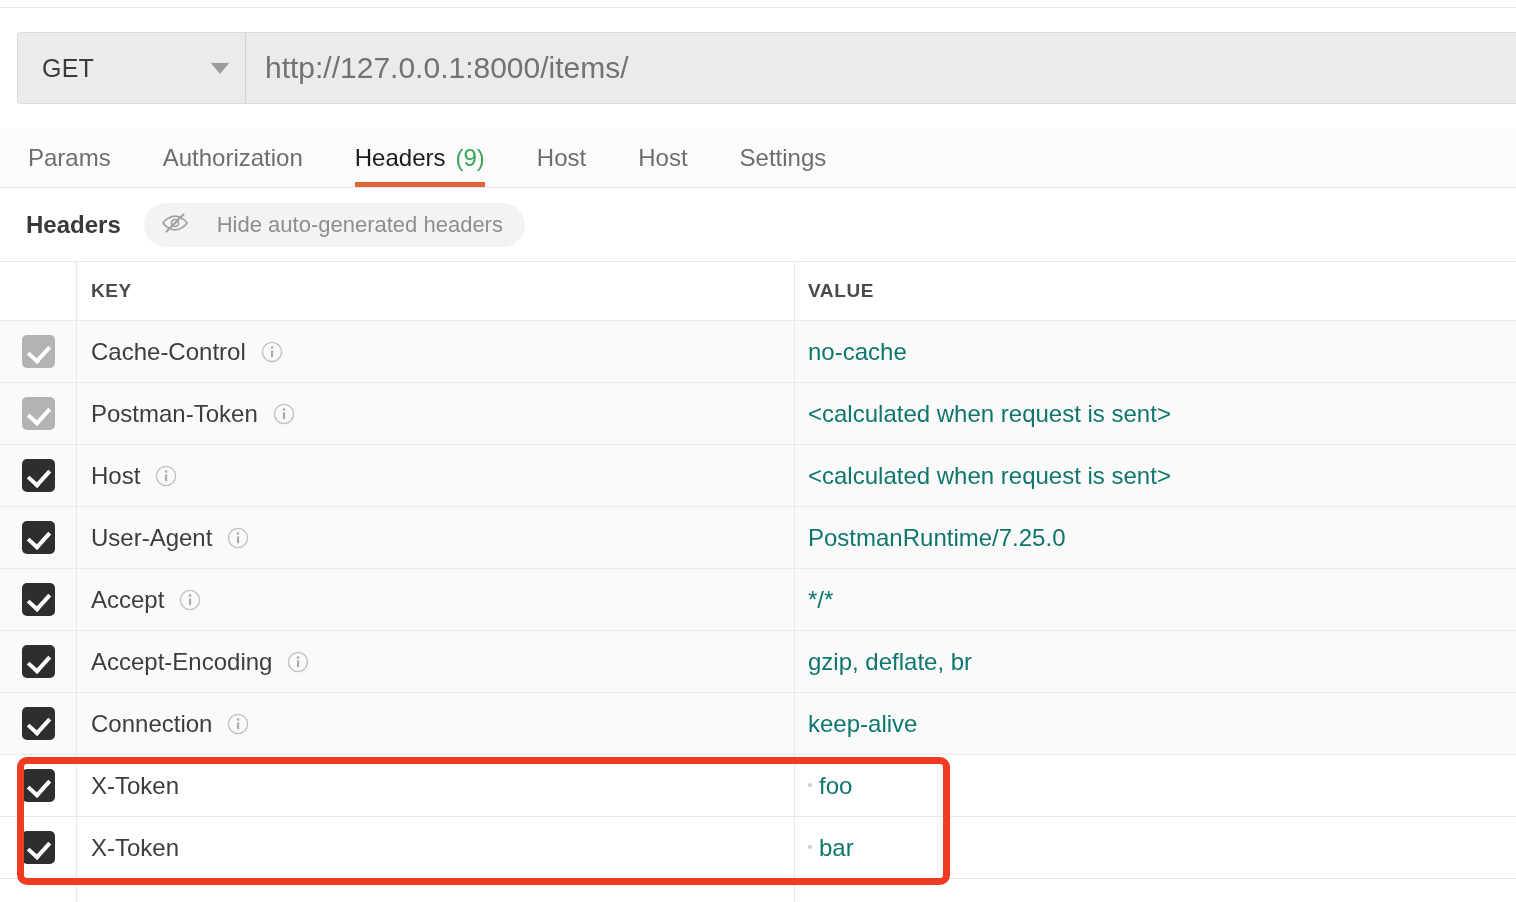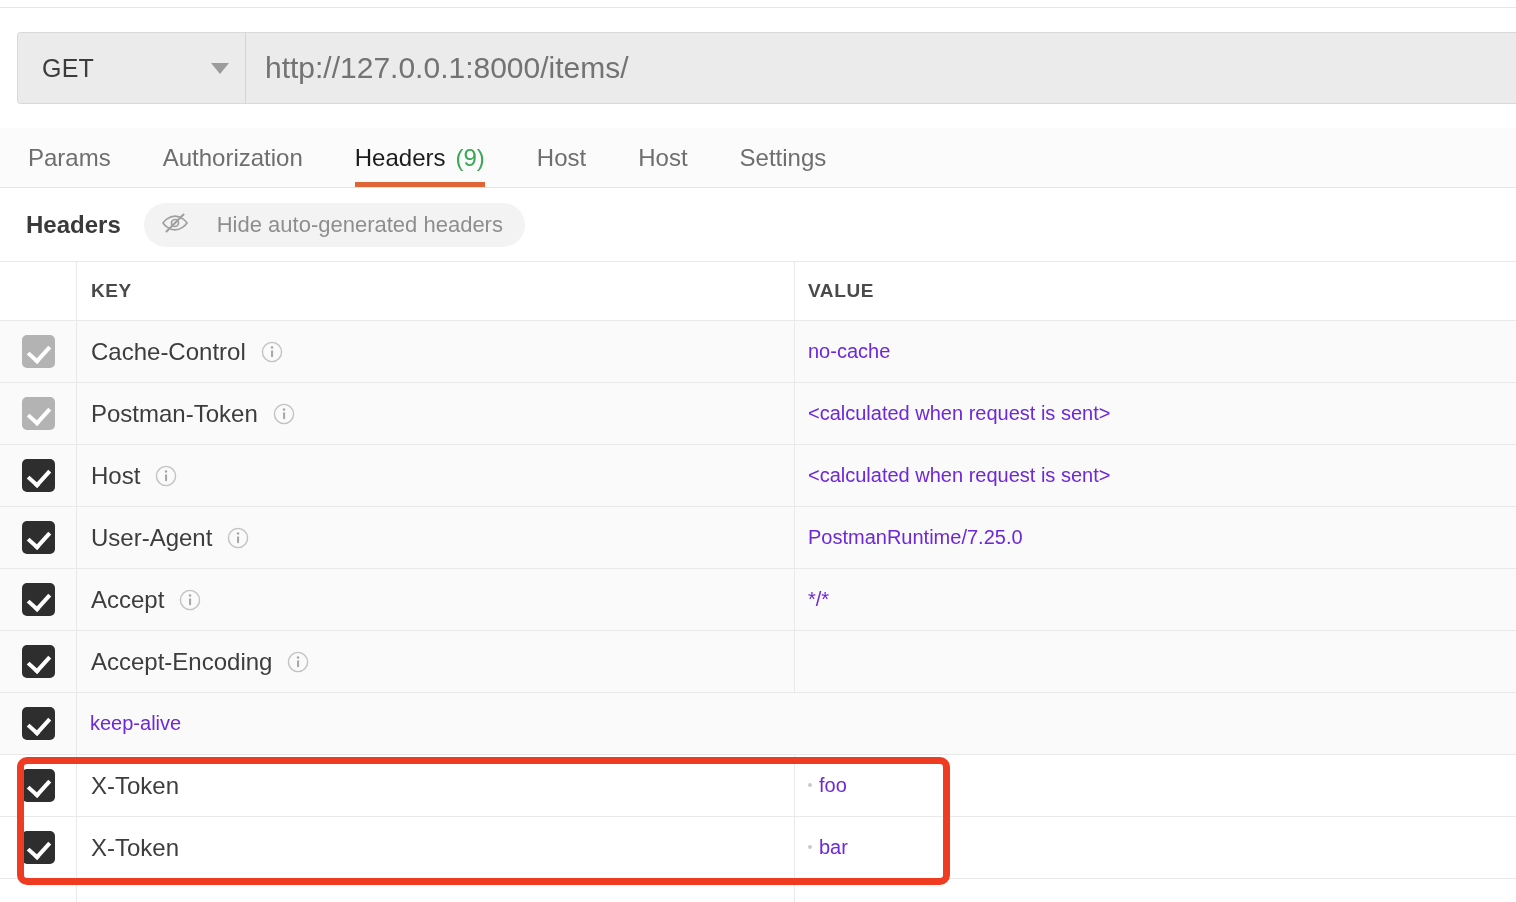--- a/index.html
+++ b/index.html
@@ -211,22 +211,22 @@
     border-width: 0 4px 4px 0;
     transform: rotate(42deg);
   }
 
   .key-text {
     font-size: 24px;
     color: #3d3d3d;
     white-space: nowrap;
   }
   .val-text {
-    font-size: 20px;
-    color: #6d28d9;
+    font-size: 24px;
+    color: #0f766e;
     white-space: nowrap;
     text-align: right;
   }
   .info-icon {
     margin-left: 14px;
     flex: 0 0 auto;
     display: inline-flex;
     align-items: center;
     cursor: pointer;
   }
@@ -417,25 +417,38 @@
       <div class="c-key">
         <span class="key-text">Accept-Encoding</span>
         <span class="info-icon">
           <svg width="24" height="24" viewBox="0 0 24 24" aria-hidden="true">
             <circle cx="12" cy="12" r="9.6" fill="none" stroke="#c2c2c2" stroke-width="1.4"></circle>
             <circle cx="12" cy="7.6" r="1.25" fill="#a8a8a8"></circle>
             <rect x="11" y="10.3" width="2.1" height="7" rx="1" fill="#a8a8a8"></rect>
           </svg>
         </span>
       </div>
-    </div>
-
-    <div class="trow">
-      <div class="c-check">
-        <span class="cb"></span>
+      <div class="c-val">
+        <span class="val-text">gzip, deflate, br</span>
+      </div>
+    </div>
+
+    <div class="trow">
+      <div class="c-check">
+        <span class="cb"></span>
+      </div>
+      <div class="c-key">
+        <span class="key-text">Connection</span>
+        <span class="info-icon">
+          <svg width="24" height="24" viewBox="0 0 24 24" aria-hidden="true">
+            <circle cx="12" cy="12" r="9.6" fill="none" stroke="#c2c2c2" stroke-width="1.4"></circle>
+            <circle cx="12" cy="7.6" r="1.25" fill="#a8a8a8"></circle>
+            <rect x="11" y="10.3" width="2.1" height="7" rx="1" fill="#a8a8a8"></rect>
+          </svg>
+        </span>
       </div>
       <div class="c-val">
         <span class="val-text">keep-alive</span>
       </div>
     </div>
 
     <div class="trow plain">
       <div class="c-check">
         <span class="cb"></span>
       </div>

